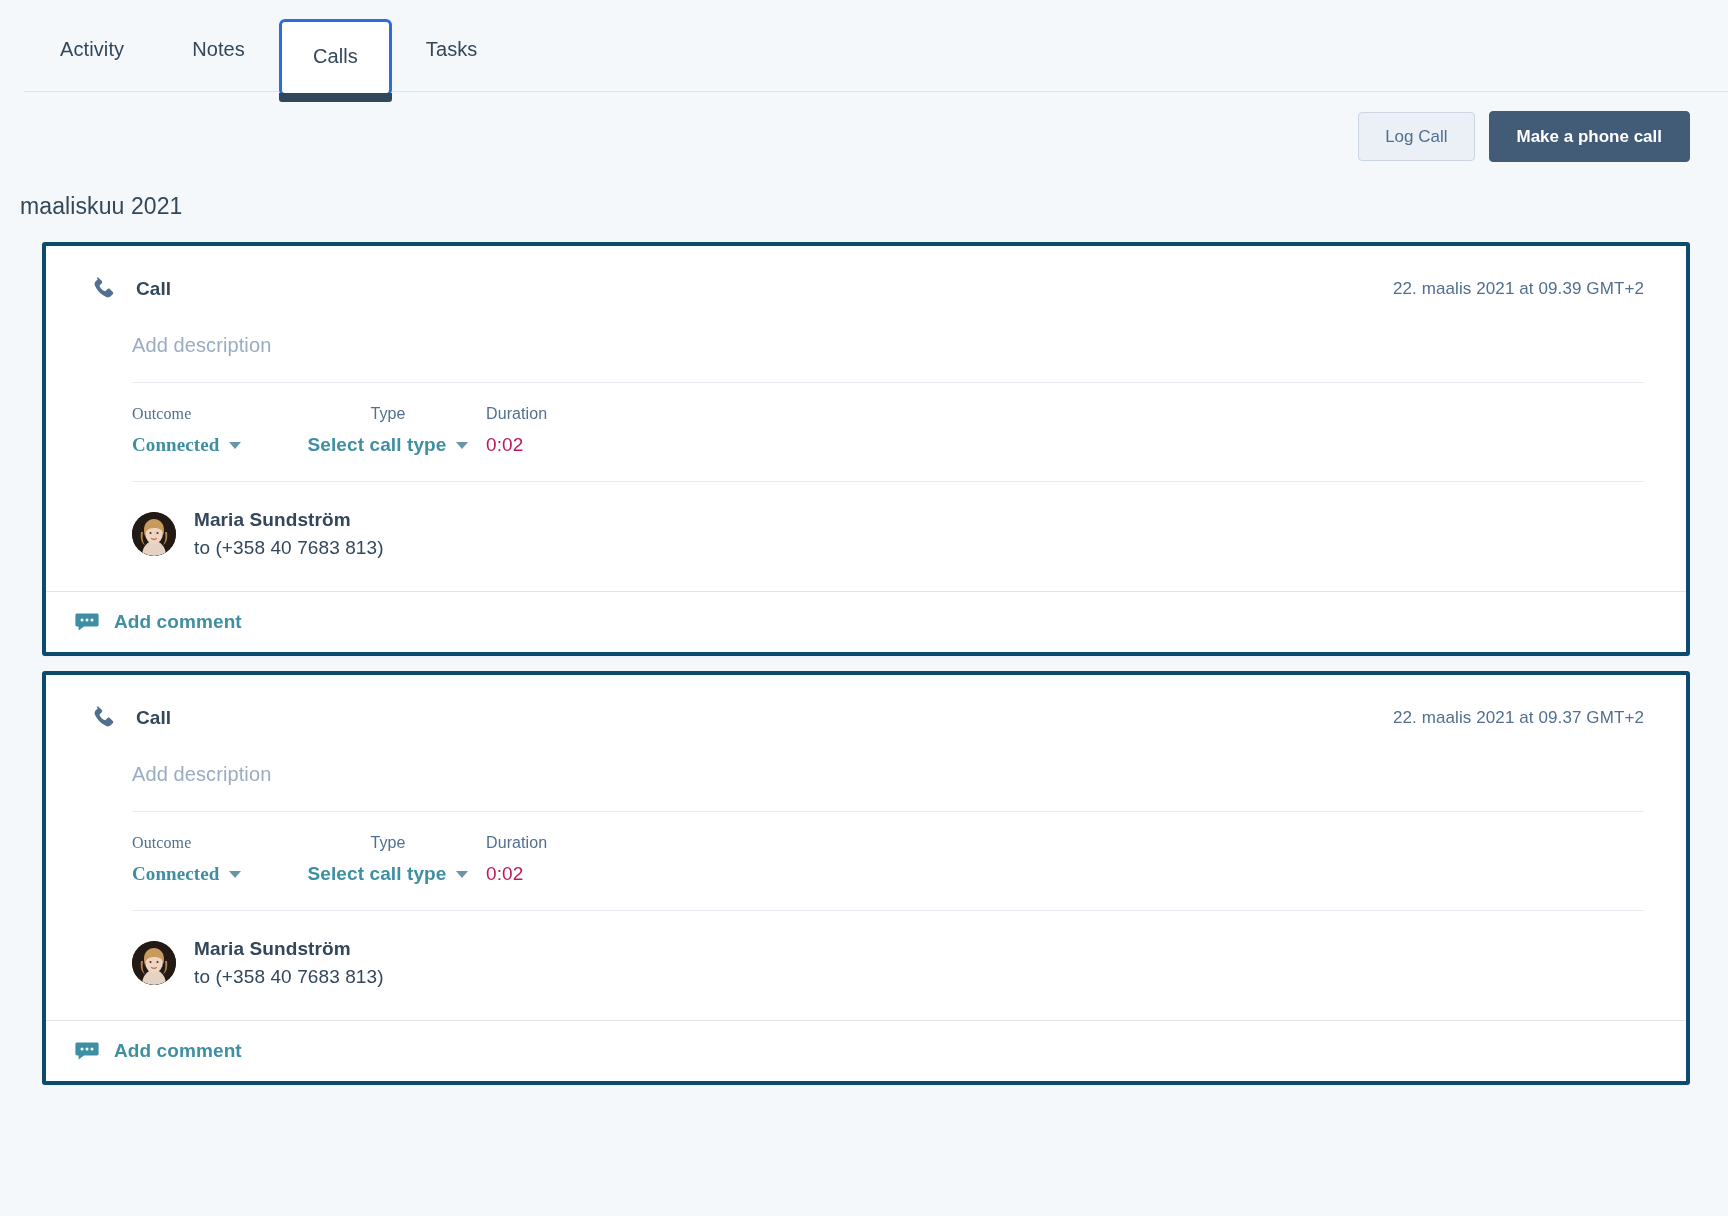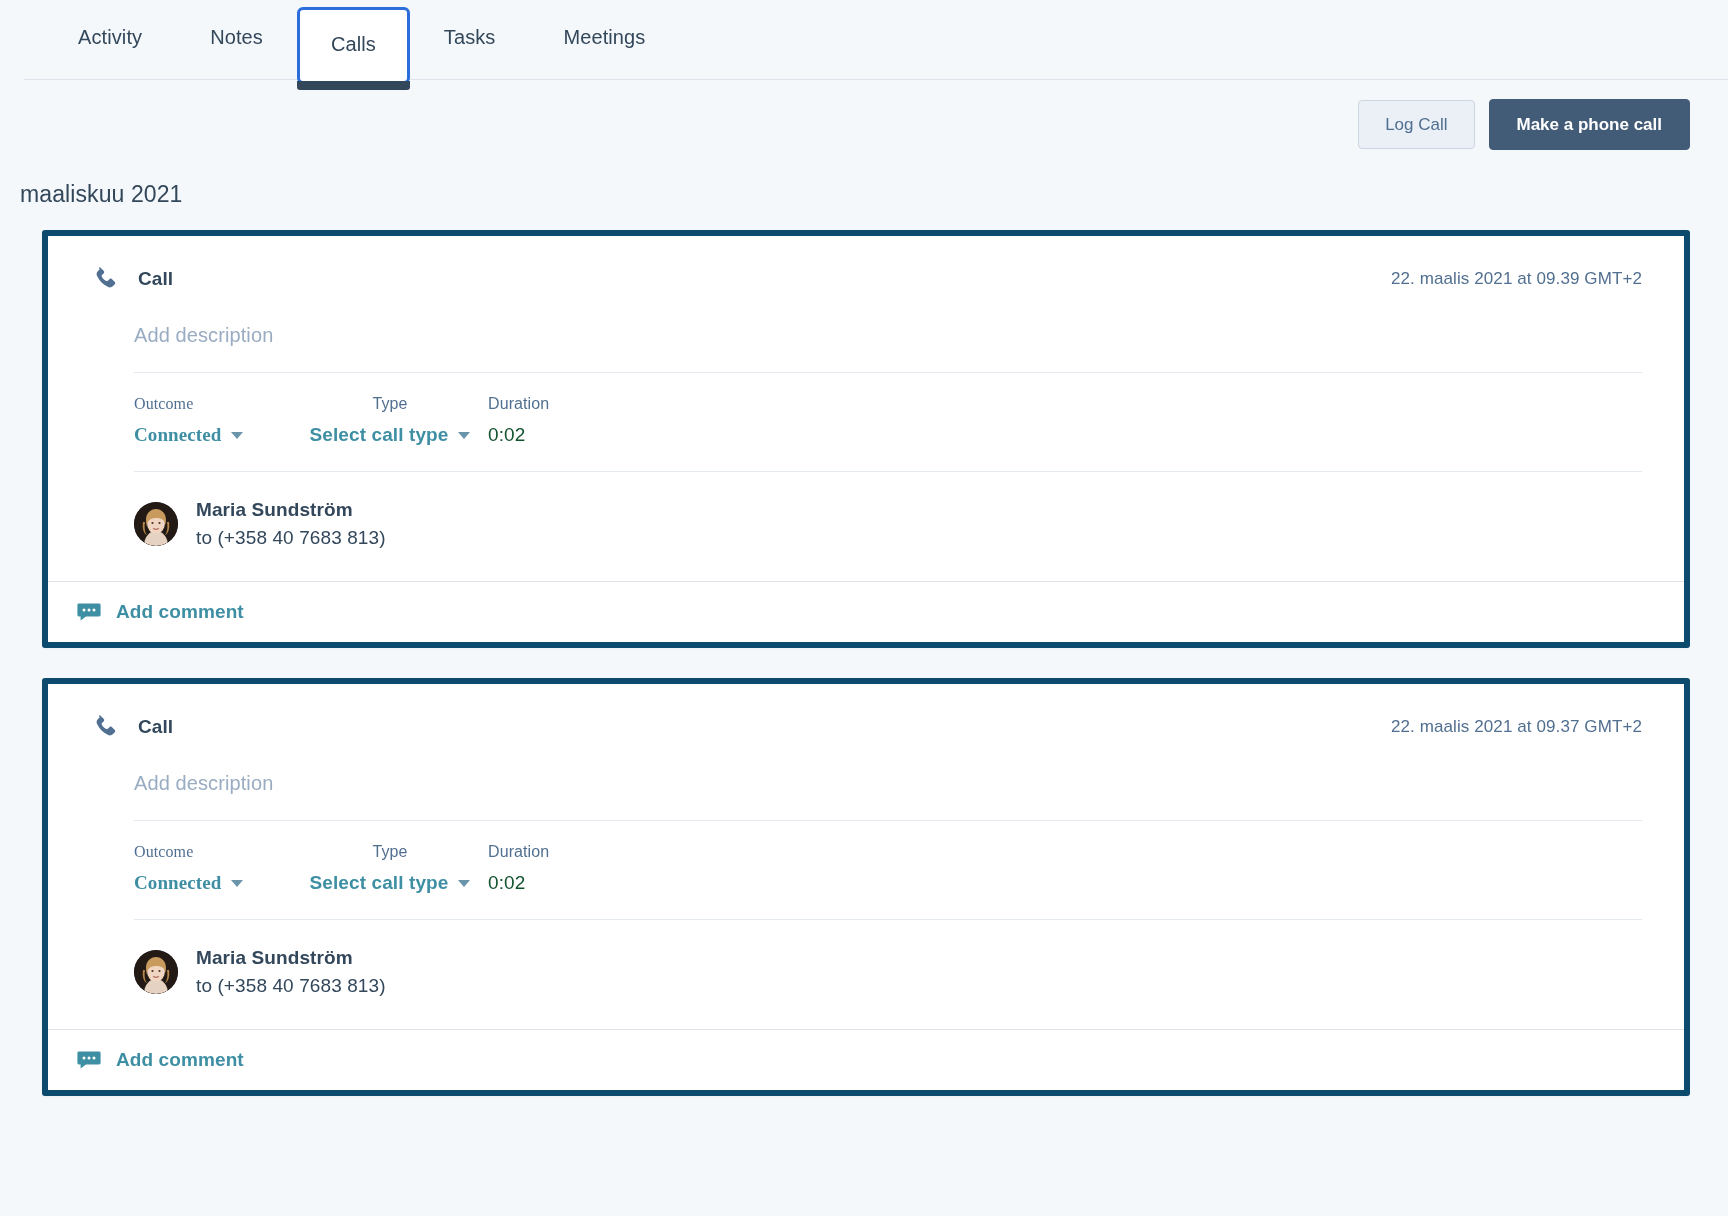--- a/index.html
+++ b/index.html
@@ -20,21 +20,22 @@
     overflow: hidden;
   }
 
   
   .tabbar {
     position: relative;
     height: 80px;
     background: #f5f8fa;
     display: flex;
     align-items: flex-start;
-    padding-left: 44px;
+    padding-left: 26px;
+    margin-top: 12px;
   }
   .tabbar::after {
     content: "";
     position: absolute;
     left: 24px;
     right: 0;
     bottom: 0;
     height: 1px;
     background: #dfe3eb;
   }
@@ -104,23 +105,23 @@
     font-size: 23px;
     color: #33475b;
     padding: 31px 0 0 20px;
     letter-spacing: .1px;
   }
 
   
   .cards { padding: 22px 38px 0 42px; }
   .card {
     background: #ffffff;
-    border: 6px solid #0c4a6e;
+    border: 4px solid #0c4a6e;
     border-radius: 3px;
-    margin-bottom: 30px;
+    margin-bottom: 15px;
     box-shadow: 0 1px 2px rgba(0,0,0,.03);
   }
   .card-body { padding: 28px 42px 0 42px; }
 
   .card-head {
     display: flex;
     align-items: center;
     padding-bottom: 4px;
   }
   .phone-icon {
@@ -166,21 +167,21 @@
   .meta-col.outcome { width: 158px; font-family: Liberation Serif, serif; }
   .meta-col.type    { width: 196px; text-align: center; }
   .meta-label {
     font-size: 16px;
     color: #516f90;
     letter-spacing: .1px;
     margin-bottom: 11px;
   }
   .meta-value {
     font-size: 19px;
-    color: #14532d;
+    color: #be185d;
     letter-spacing: .1px;
   }
   .meta-value.link {
     color: #3f8fa4;
     font-weight: bold;
     cursor: pointer;
     display: inline-flex;
     align-items: center;
     gap: 10px;
   }
@@ -246,21 +247,20 @@
 </head>
 <body>
 
 <div class="page">
 
   <div class="tabbar">
     <button class="tab">Activity</button>
     <button class="tab">Notes</button>
     <button class="tab active">Calls</button>
     <button class="tab">Tasks</button>
-    <button class="tab">Meetings</button>
   </div>
 
   <div class="actions">
     <button class="btn btn-secondary">Log Call</button>
     <button class="btn btn-primary">Make a phone call</button>
   </div>
 
   <div class="month">maaliskuu 2021</div>
 
   <div class="cards">

